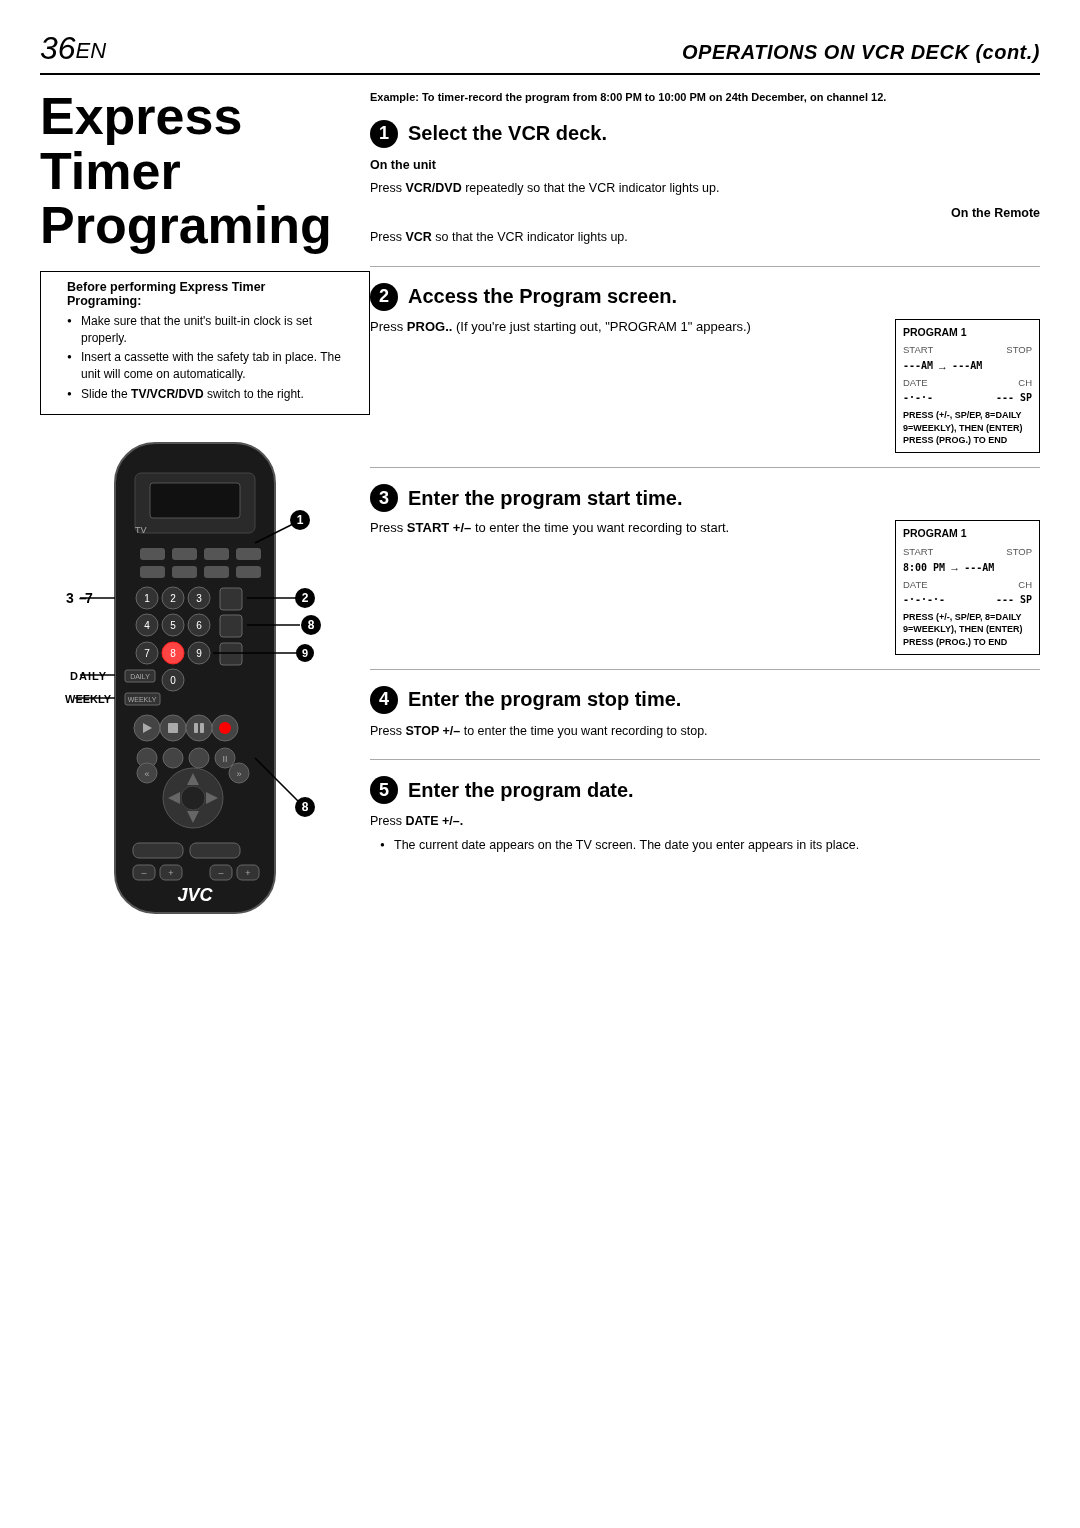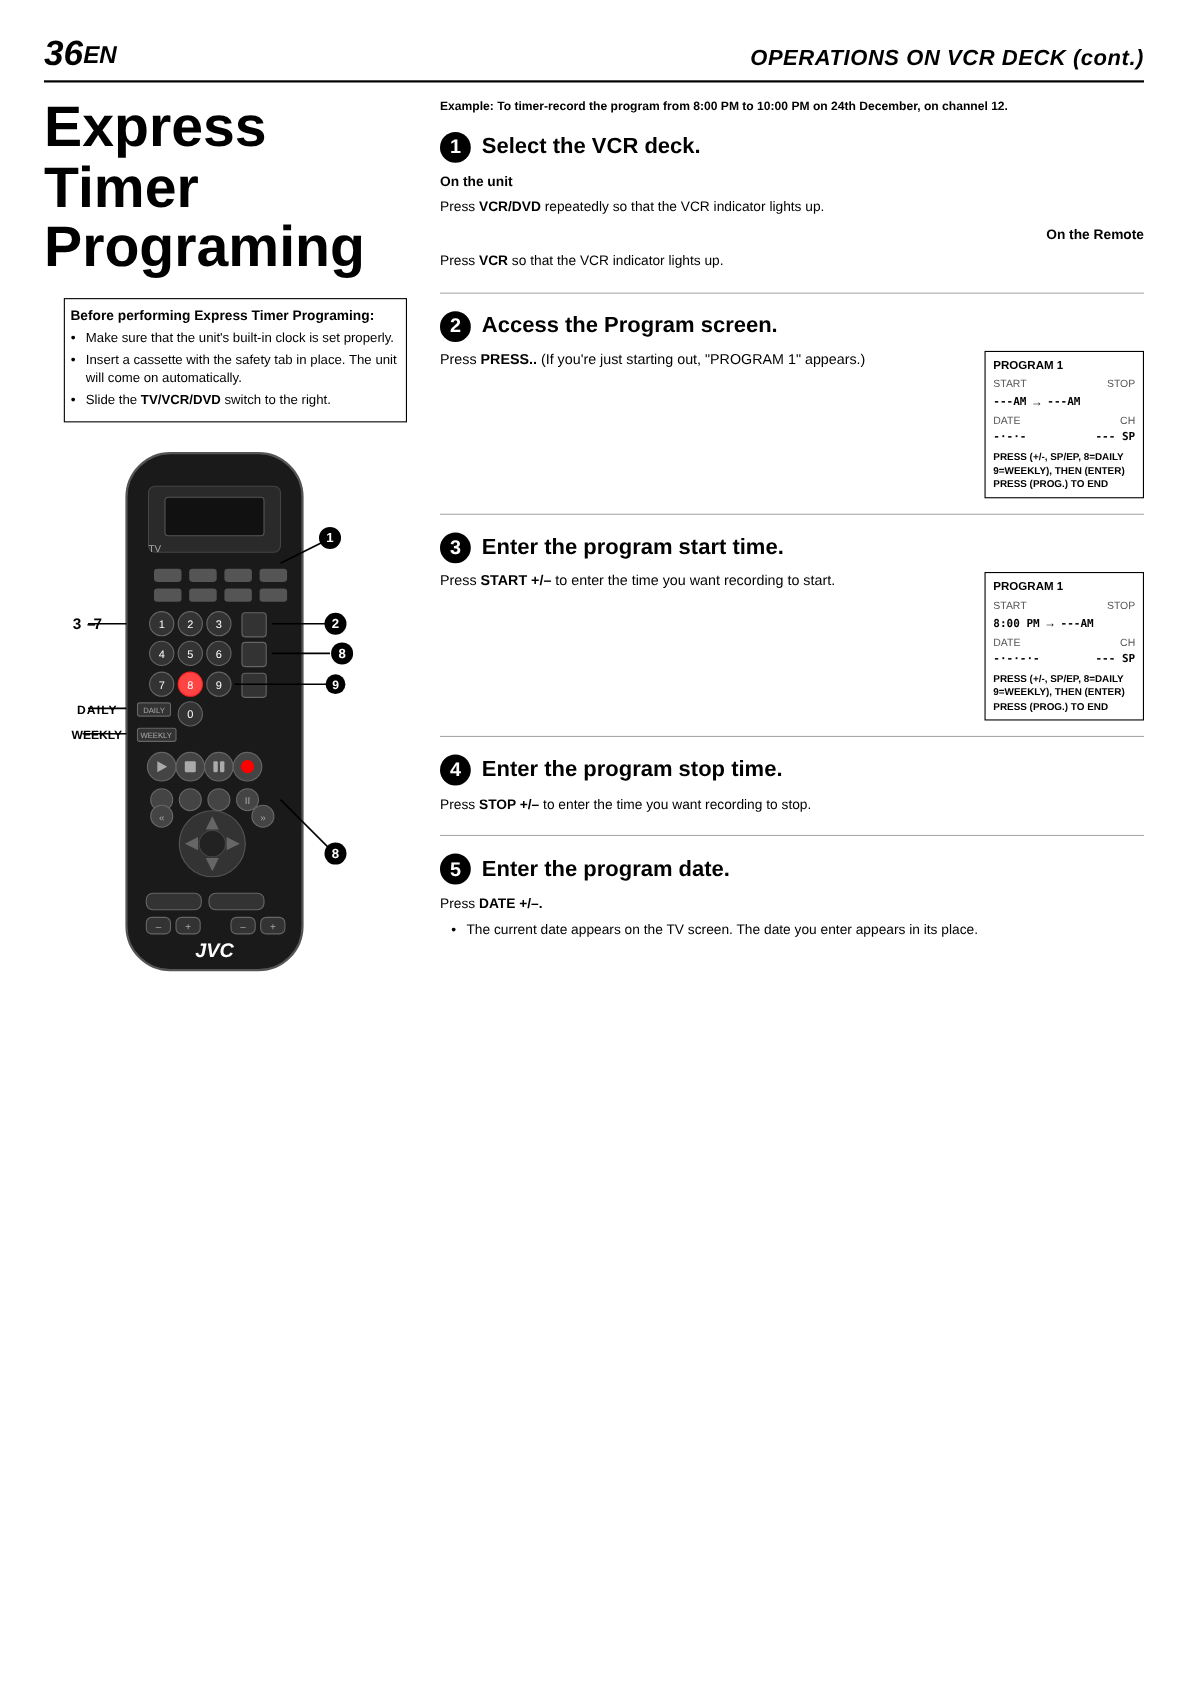--- a/index.html
+++ b/index.html
@@ -21,54 +21,52 @@
     .header {
       display: flex;
       justify-content: space-between;
       align-items: baseline;
       border-bottom: 2px solid #000;
       padding-bottom: 6px;
       margin-bottom: 14px;
     }
     .page-number {
       font-size: 32px;
-      font-weight: bold;
+      font-weight: normal;
       font-style: italic;
     }
     .header-title {
       font-size: 20px;
       font-style: italic;
       font-weight: bold;
       letter-spacing: 0.5px;
       text-align: right;
     }
     .main-layout {
       display: flex;
-      gap: 30px;
     }
     .left-col {
       width: 330px;
       flex-shrink: 0;
     }
     .right-col {
       flex: 1;
     }
     .page-title {
       font-size: 52px;
       font-weight: 900;
       line-height: 1.05;
       margin-bottom: 18px;
       font-family: Arial Black, Arial, sans-serif;
     }
     .before-box {
       border: 1.5px solid #000;
-      padding: 8px 5px;
+      padding: 8px 26px;
       margin-bottom: 18px;
       font-size: 12px;
-      margin-left: 18px;
     }
     .before-box-title {
       font-weight: bold;
       margin-bottom: 5px;
       font-size: 12.5px;
     }
     .before-box ul {
       list-style: none;
       padding: 0;
     }
@@ -385,21 +383,21 @@
 
       <div class="step">
         <div class="step-header">
           <div class="step-number">
               <span>2</span>
             </div>
           <div class="step-title">Access the Program screen.</div>
         </div>
         <div class="step-with-diagram">
           <div class="step-text">
-            <p>Press <strong>PRESS..</strong> (If you're just starting out, "PROGRAM 1" appears.)</p>
+            <p>Press <strong>PROG..</strong> (If you're just starting out, "PROGRAM 1" appears.)</p>
           </div>
           <div class="program-diagram">
             <div class="prog-title">PROGRAM 1</div>
             <div class="prog-row">
               <span class="prog-label">START</span>
               <span style="flex:1"></span>
               <span class="prog-label">STOP</span>
             </div>
             <div class="prog-row">
               <span class="prog-value">---AM</span>

